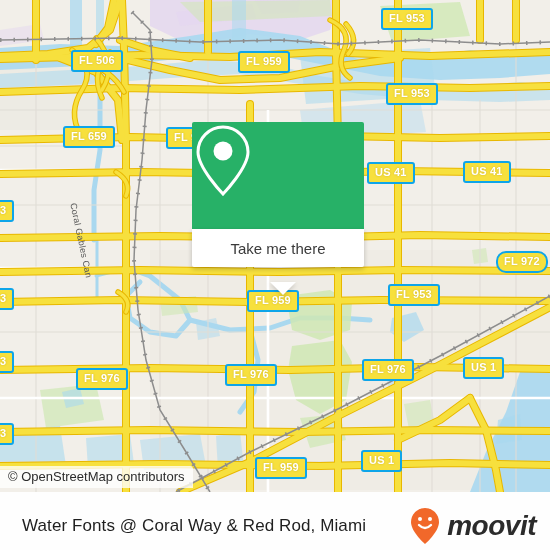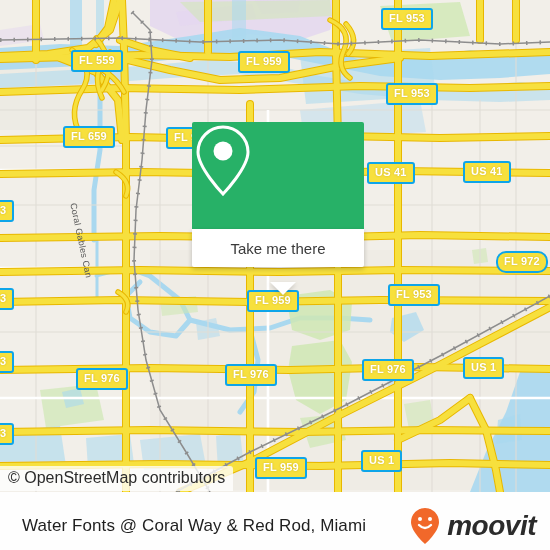--- a/index.html
+++ b/index.html
@@ -66,21 +66,21 @@
     border-right:13px solid transparent;
     border-top:13px solid #ffffff;
     filter:drop-shadow(0 2px 2px rgba(0,0,0,.16));
   }
 
   
   #osm-bar{
     position:absolute;left:0;top:466px;
     background:rgba(255,255,255,.78);
     padding:3px 8px 4px 8px;
-    font-size:16px;color:#2b2b2b;
+    font-size:13px;color:#2b2b2b;
     border-radius:0 3px 0 0;
   }
 
   
   #bottom-bar{
     position:absolute;left:0;top:492px;width:550px;height:68px;
     background:rgba(255,255,255,.93);
     display:flex;align-items:center;justify-content:space-between;
     box-sizing:border-box;padding:0 14px 0 22px;
   }
@@ -282,21 +282,21 @@
       <path class="rail" d="M132 12 L150 30 L152 60 L146 110 L142 160 L136 210 L134 260 L138 310 L146 360 L160 410 L186 452 L210 492"></path>
       <path class="railt" d="M132 12 L150 30 L152 60 L146 110 L142 160 L136 210 L134 260 L138 310 L146 360 L160 410 L186 452 L210 492"></path>
       <path class="rail" d="M550 296 L440 356 L340 408 L250 452 L176 492"></path>
       <path class="railt" d="M550 296 L440 356 L340 408 L250 452 L176 492"></path>
     </svg>
 
     <div class="canal-label" style="left:78px;top:202px;transform:rotate(78deg);">Coral Gables Can</div>
 
     <div id="shields">
         <div class="shield" style="left: 381px; top: 8px;">FL 953</div>
-        <div class="shield" style="left: 71px; top: 50px;">FL 559</div>
+        <div class="shield" style="left: 71px; top: 50px;">FL 506</div>
         <div class="shield" style="left: 238px; top: 51px;">FL 959</div>
         <div class="shield" style="left: 386px; top: 83px;">FL 953</div>
         <div class="shield" style="left: 63px; top: 126px;">FL 659</div>
         <div class="shield" style="left: 166px; top: 127px;">FL 959</div>
         <div class="shield" style="left: 367px; top: 162px;">US 41</div>
         <div class="shield" style="left: 463px; top: 161px;">US 41</div>
         <div class="shield" style="left: 496px; top: 251px; border-radius: 10px;">FL 972</div>
         <div class="shield" style="left: 247px; top: 290px;">FL 959</div>
         <div class="shield" style="left: 388px; top: 284px;">FL 953</div>
         <div class="shield" style="left: 76px; top: 368px;">FL 976</div>

